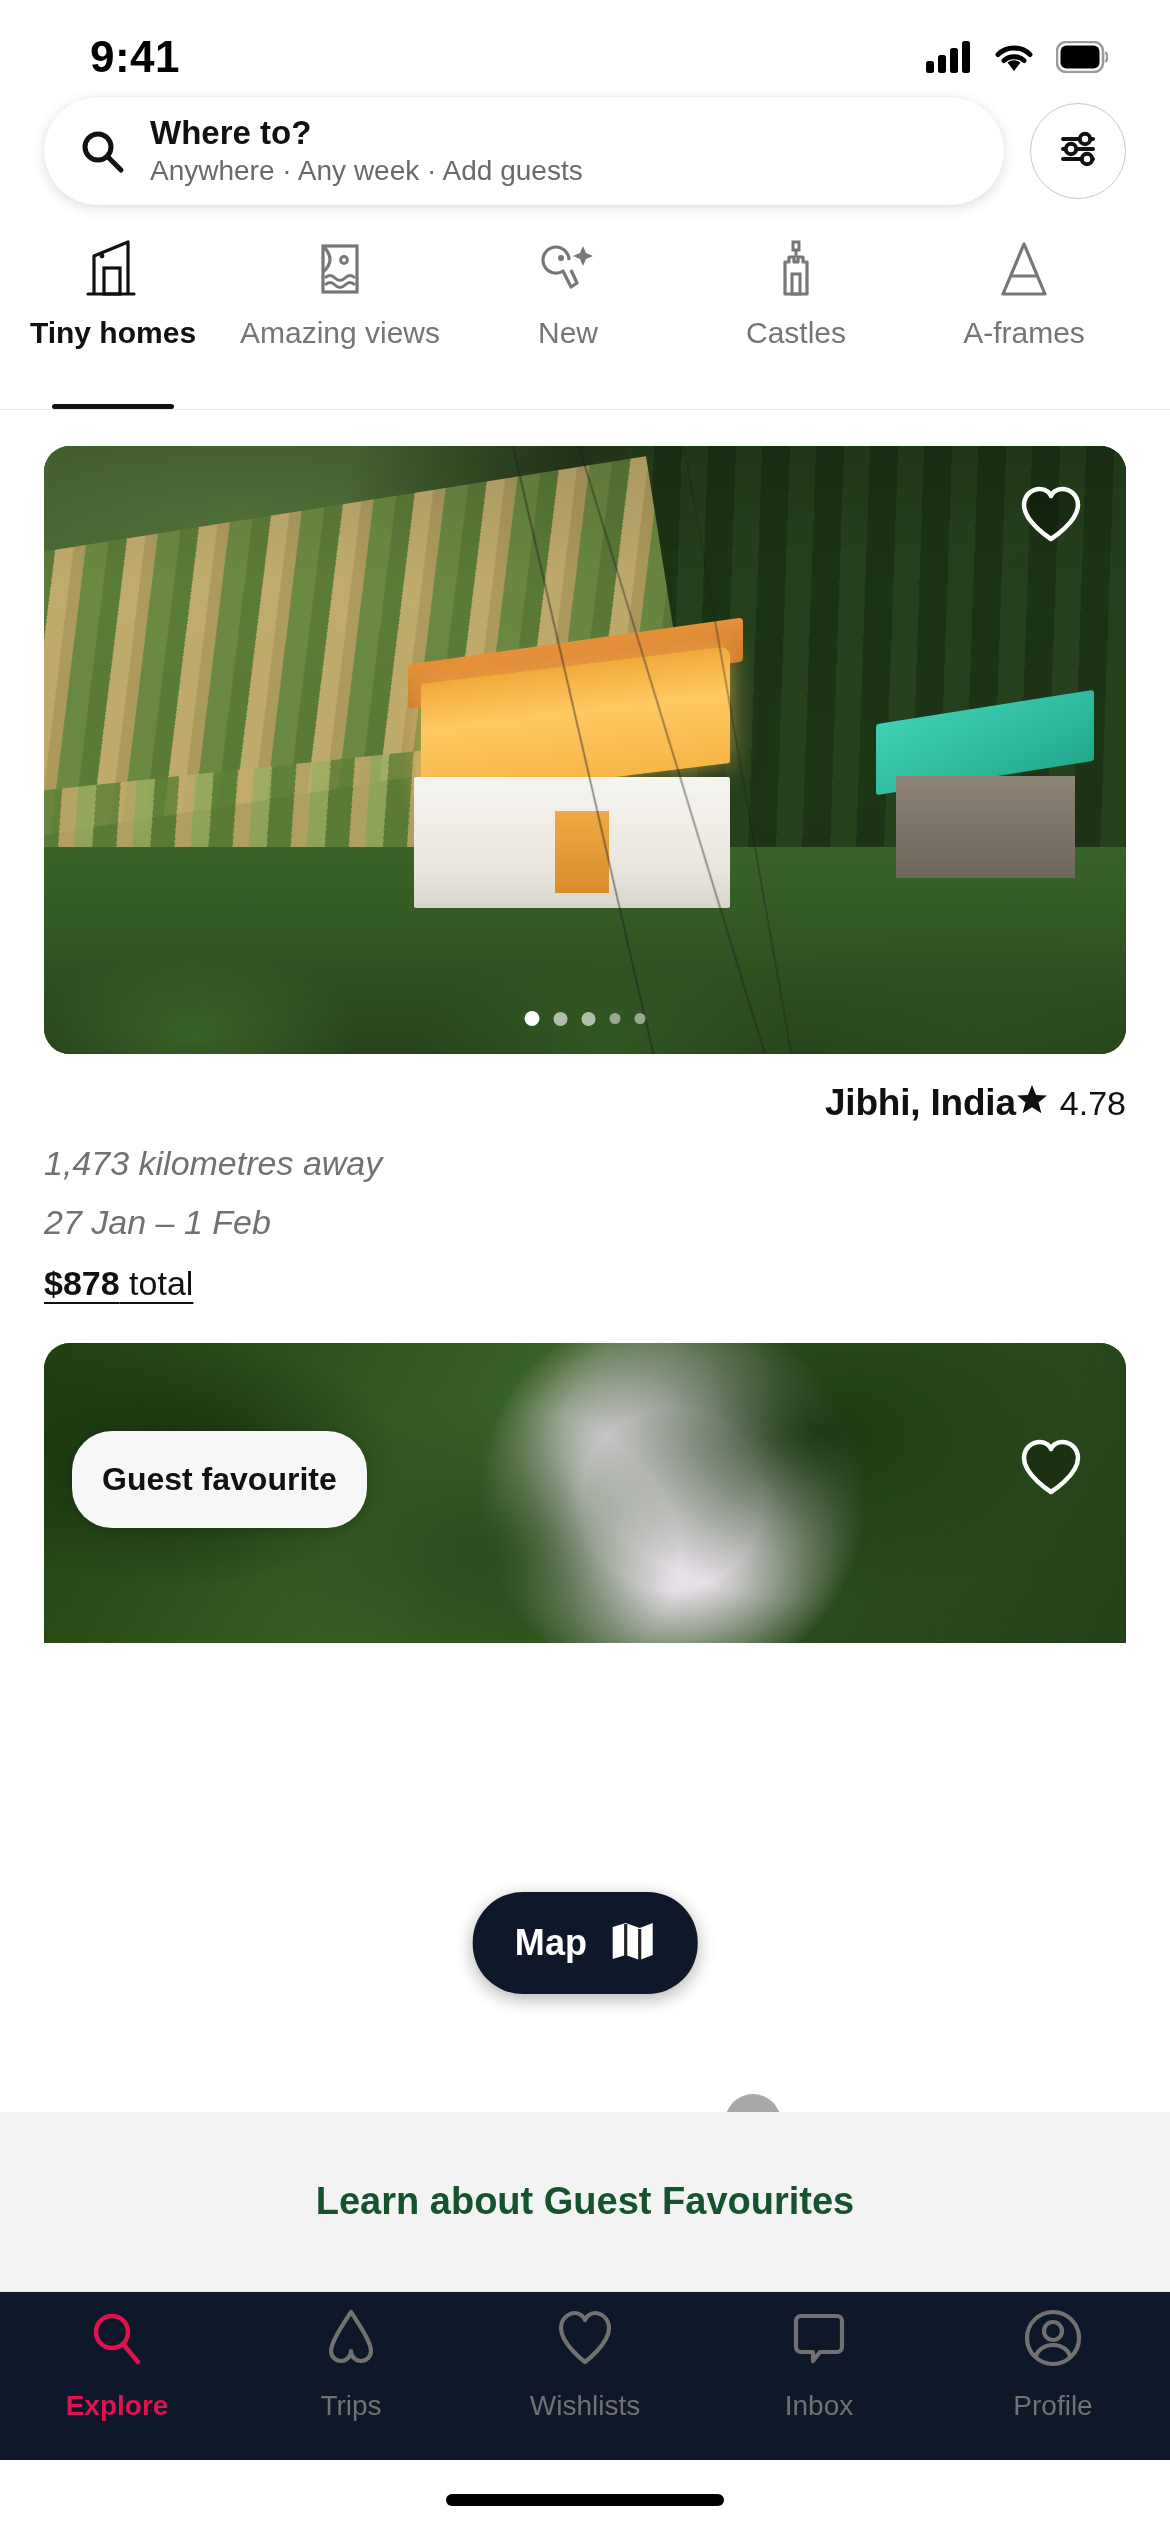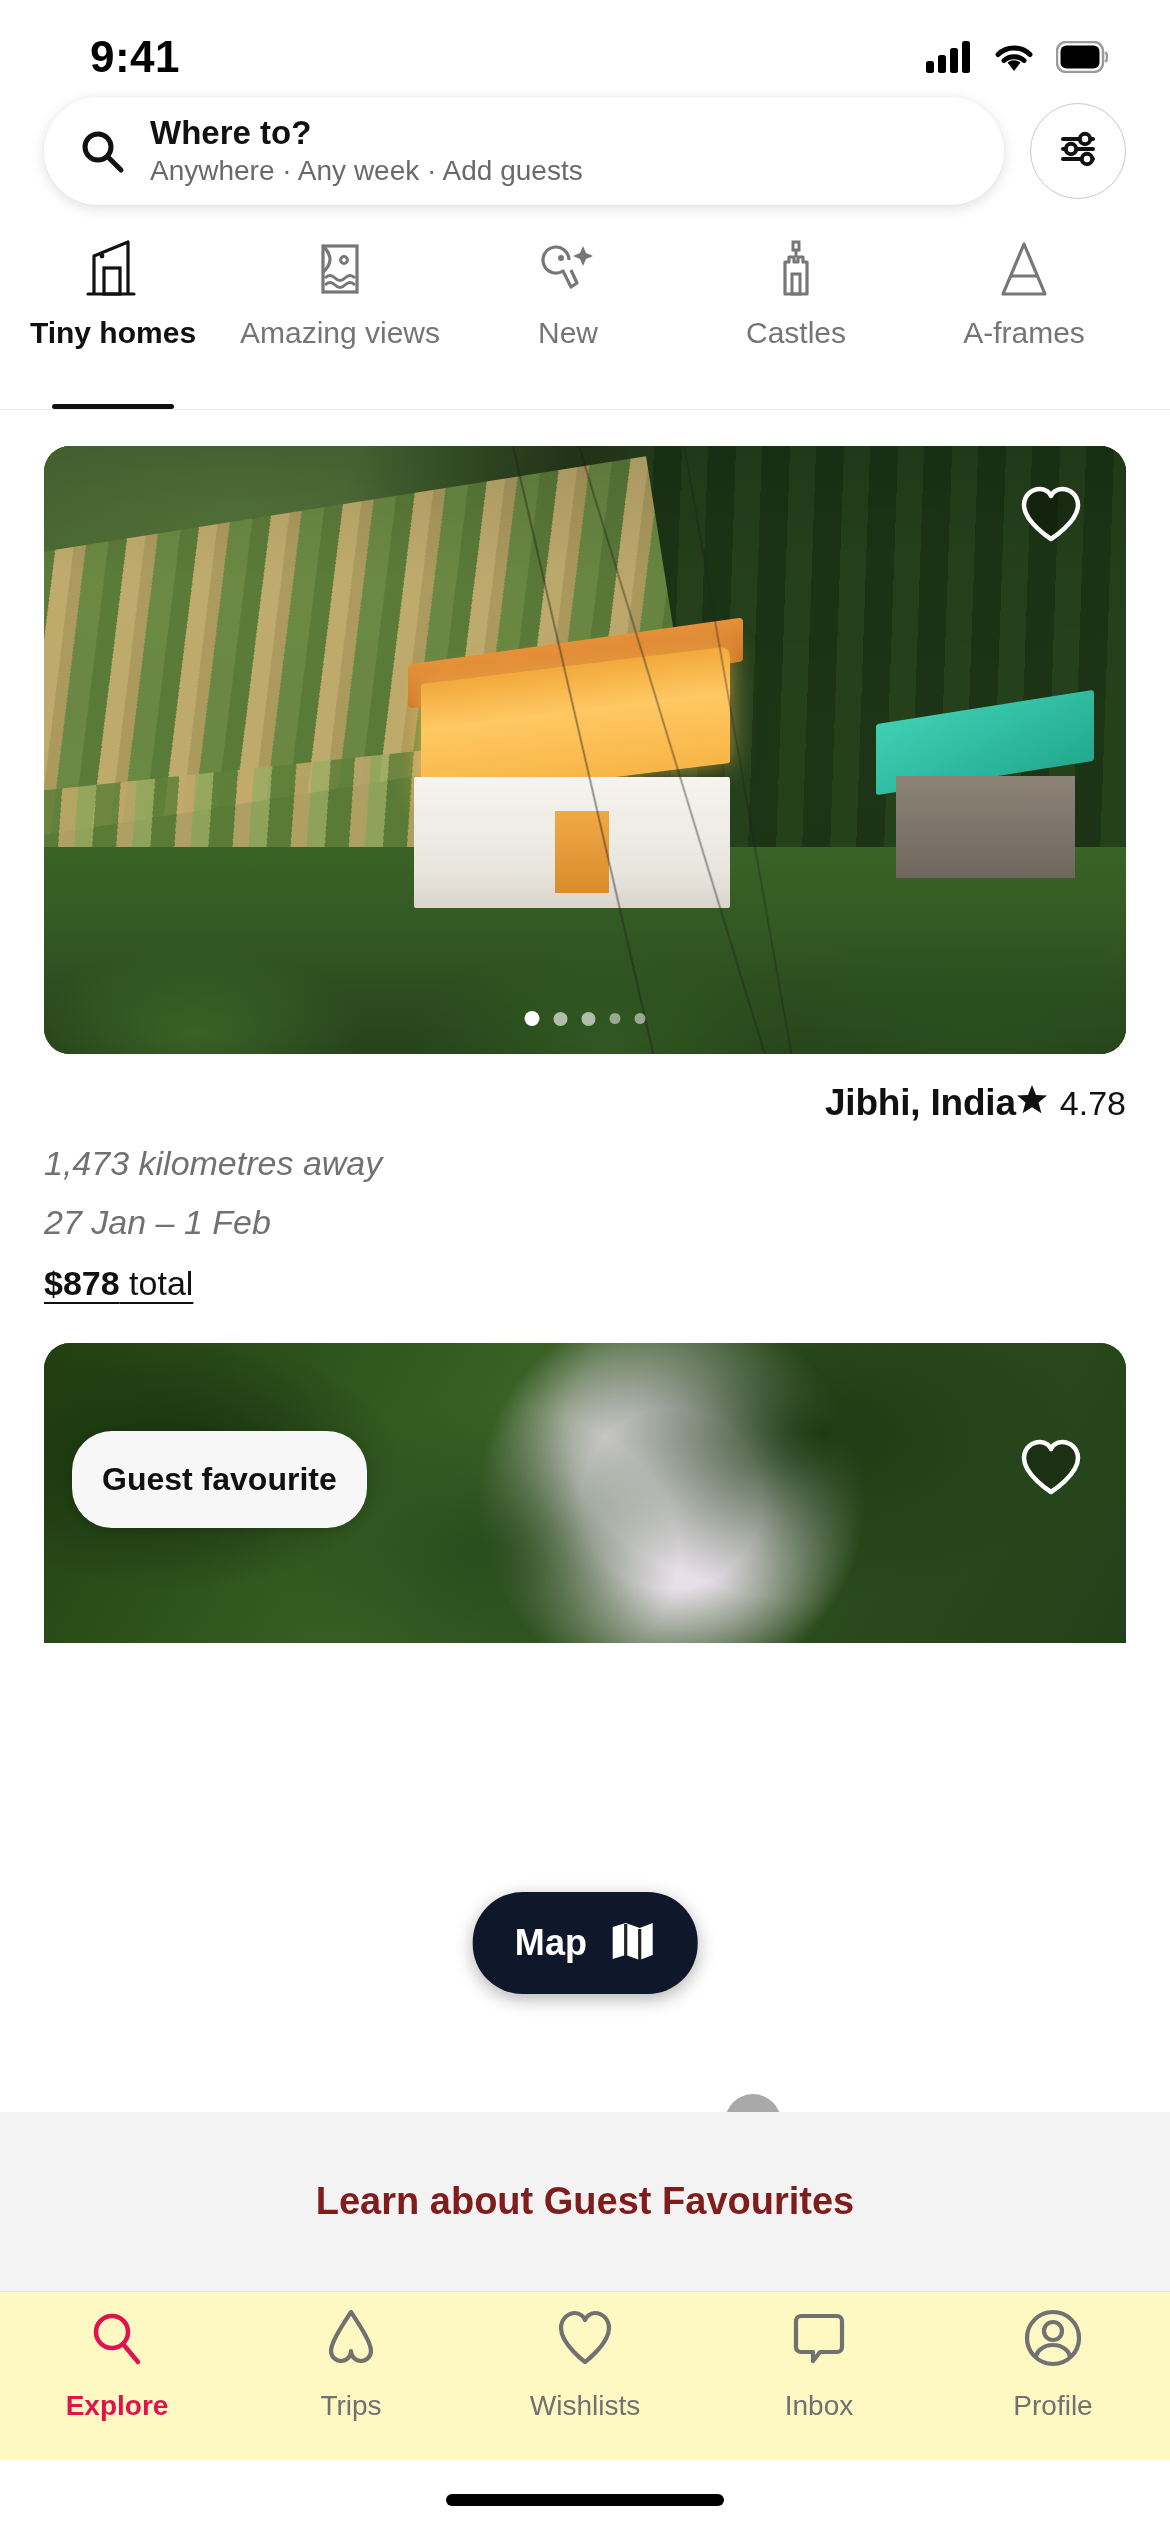--- a/index.html
+++ b/index.html
@@ -251,33 +251,33 @@
 
   
   .learn-banner{
     position:absolute; left:0; right:0; top:2112px;
     height:180px;
     background:#f3f3f3;
     border-bottom:1.5px solid #e6e6e6;
     display:flex; align-items:center; justify-content:center;
     z-index:14;
   }
-  .learn-banner .txt{ font-size:38px; font-weight:700; color:#7f1d1d; }
+  .learn-banner .txt{ font-size:38px; font-weight:700; color:#14532d; }
   .sheet-grabber{
     position:absolute; top:2112px; left:50%; transform:translate(140px,-18px);
     width:56px; height:56px; border-radius:50%;
     background:#9a9a9a; opacity:.85;
     z-index:13;
   }
 
   
   .tabbar{
     position:absolute; left:0; right:0; top:2292px;
     height:168px;
-    background:#fef9c3;
+    background:#0f172a;
     display:flex; align-items:flex-start;
     padding-top:16px;
     z-index:15;
   }
   .tab{
     flex:1;
     display:flex; flex-direction:column; align-items:center; gap:16px;
   }
   .tab .tlabel{ font-size:28px; color:#717171; }
   .tab.active .tlabel{ color:#e01350; font-weight:700; }

